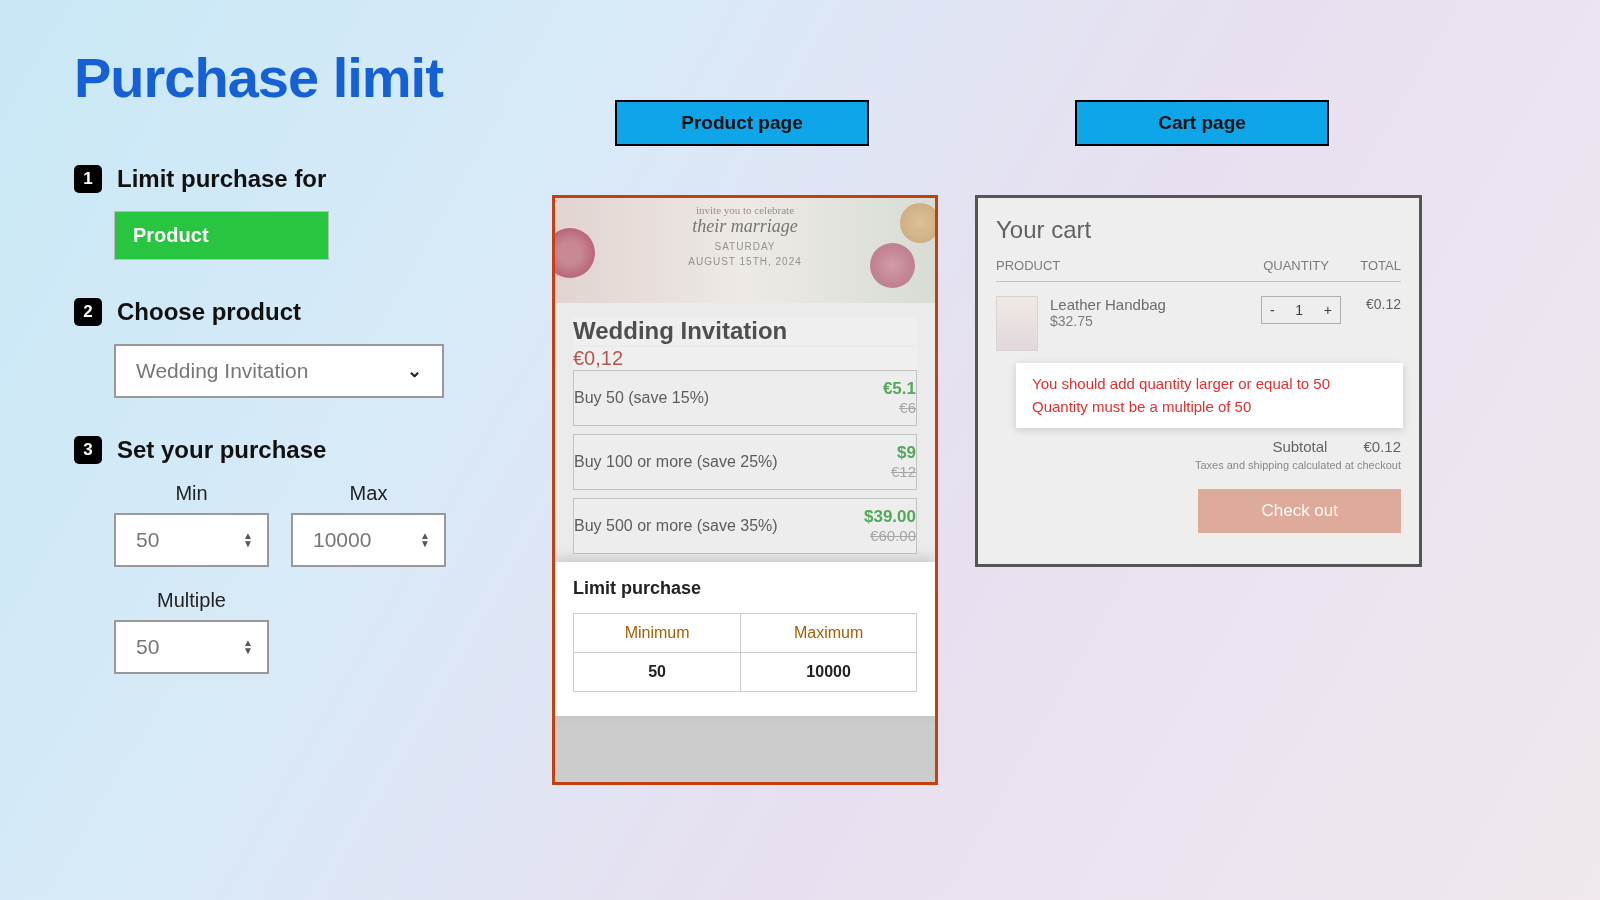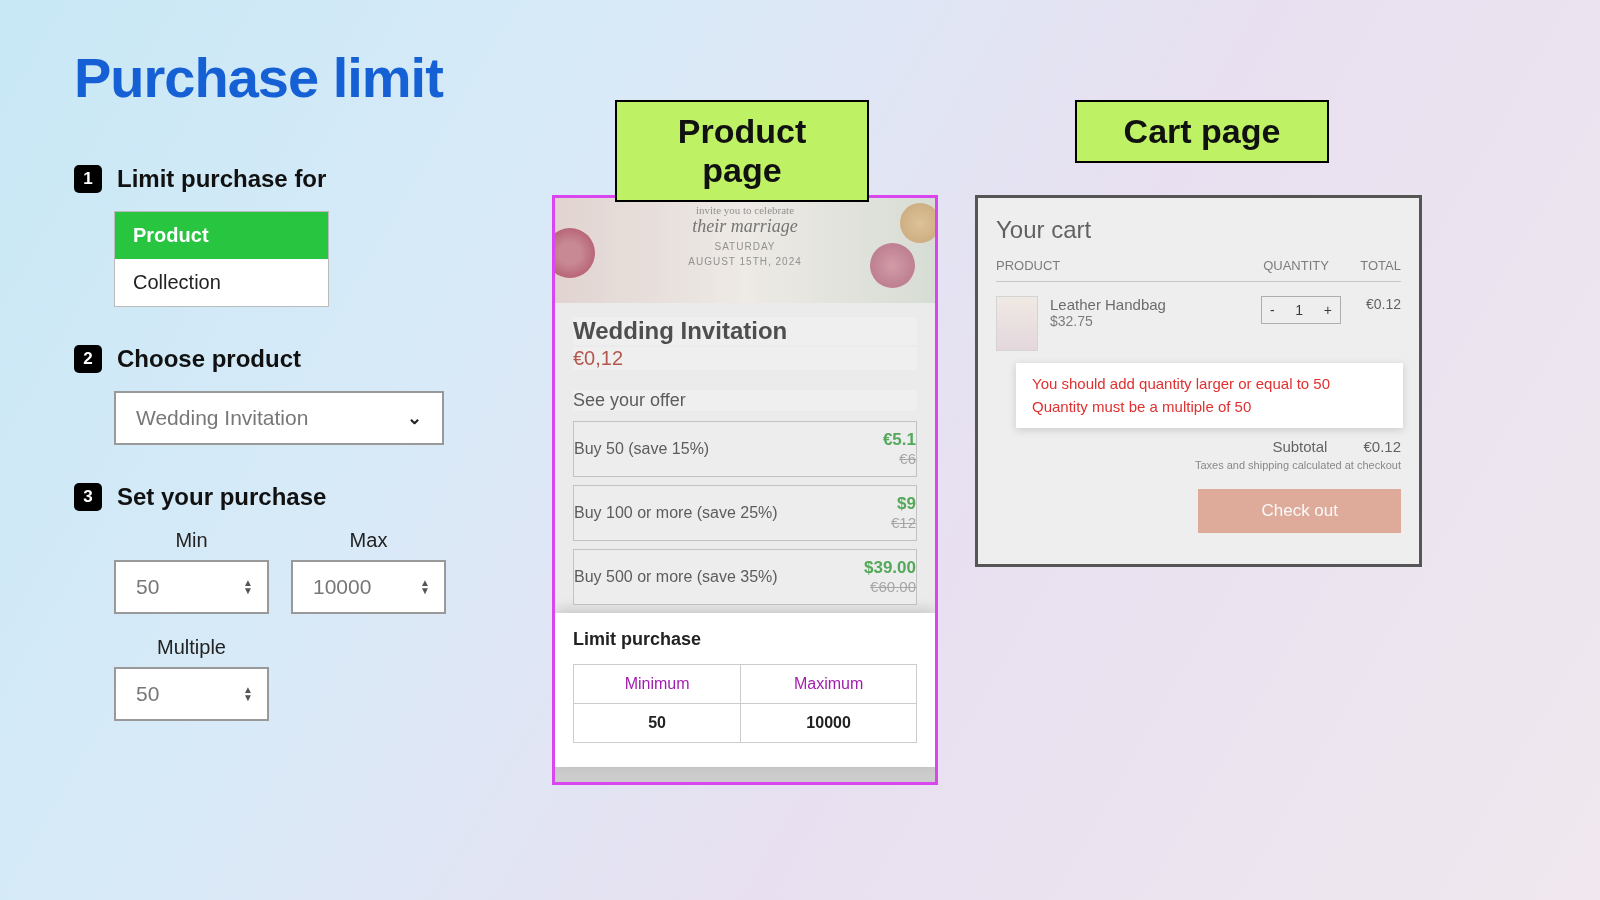--- a/index.html
+++ b/index.html
@@ -76,40 +76,40 @@
     display: flex;
     align-items: center;
     justify-content: space-between;
     padding: 0 14px 0 20px;
     font-size: 21px;
     color: #777;
   }
   .spin { display: flex; flex-direction: column; font-size: 10px; color: #555; line-height: 8px; }
   .pane-label {
     position: absolute;
-    background: #bef264;
+    background: #0ea5e9;
     border: 2px solid #000;
     padding: 10px 30px;
-    font-size: 34px;
+    font-size: 19px;
     font-weight: 700;
     color: #111;
     z-index: 5;
   }
   .product-label { left: 615px; top: 100px; width: 254px; text-align: center; }
   .cart-label { left: 1075px; top: 100px; width: 254px; text-align: center; }
 
   
   .product-mock {
     position: absolute;
     left: 552px;
     top: 195px;
     width: 386px;
     height: 590px;
     background: #ccc;
-    border: 3px solid #d946ef;
+    border: 3px solid #c2410c;
     overflow: hidden;
   }
   .prod-inner { background: #f0f0f0; filter: grayscale(20%); opacity: 0.85; }
   .invite-img {
     height: 105px;
     background: linear-gradient(90deg, #e8d4d0, #f5f0e8, #d8e0d4);
     position: relative;
     overflow: hidden;
     text-align: center;
     padding-top: 6px;
@@ -140,21 +140,21 @@
   .offer-old { color: #999; font-size: 15px; text-decoration: line-through; }
   .limit-card {
     background: #fff;
     padding: 16px 18px 24px;
     margin: 0 -18px -14px;
     box-shadow: 0 -4px 12px rgba(0,0,0,0.15);
   }
   .limit-title { font-size: 18px; font-weight: 700; color: #222; margin-bottom: 14px; }
   .limit-tbl { width: 100%; border-collapse: collapse; }
   .limit-tbl th, .limit-tbl td { border: 1px solid #ccc; padding: 10px; text-align: center; font-size: 16px; }
-  .limit-tbl th { font-weight: 500; color: #a21caf; }
+  .limit-tbl th { font-weight: 500; color: #a16207; }
   .limit-tbl td { font-weight: 700; color: #222; }
 
   
   .cart-mock {
     position: absolute;
     left: 975px;
     top: 195px;
     width: 447px;
     height: 372px;
     background: #eee;
@@ -201,21 +201,20 @@
 
 <div class="left-panel">
 
   <div class="step">
     <div class="step-head">
       <div class="step-num">1</div>
       <div class="step-label">Limit purchase for</div>
     </div>
     <div class="segmented">
       <div class="seg-opt active">Product</div>
-      <div class="seg-opt">Collection</div>
     </div>
   </div>
 
   <div class="step">
     <div class="step-head">
       <div class="step-num">2</div>
       <div class="step-label">Choose product</div>
     </div>
     <div class="dropdown">
       <span>Wedding Invitation</span>
@@ -263,21 +262,20 @@
       <div class="flower fl2"></div>
       <div class="flower fl3"></div>
     <div class="invite-txt1">invite you to celebrate</div>
     <div class="invite-txt2">their marriage</div>
     <div class="invite-txt3">SATURDAY</div>
     <div class="invite-txt3">AUGUST 15TH, 2024</div>
   </div>
   <div class="prod-body">
     <div class="prod-title prod-inner">Wedding Invitation</div>
     <div class="prod-price prod-inner">€0,12</div>
-    <div class="offer-head prod-inner">See your offer</div>
 
     <div class="offer-row prod-inner">
       <span class="offer-lbl">Buy 50 (save 15%)</span>
       <span class="offer-pr"><span class="offer-new">€5.1</span><br><span class="offer-old">€6</span></span>
     </div>
     <div class="offer-row prod-inner">
       <span class="offer-lbl">Buy 100 or more (save 25%)</span>
       <span class="offer-pr"><span class="offer-new">$9</span><br><span class="offer-old">€12</span></span>
     </div>
     <div class="offer-row prod-inner">

